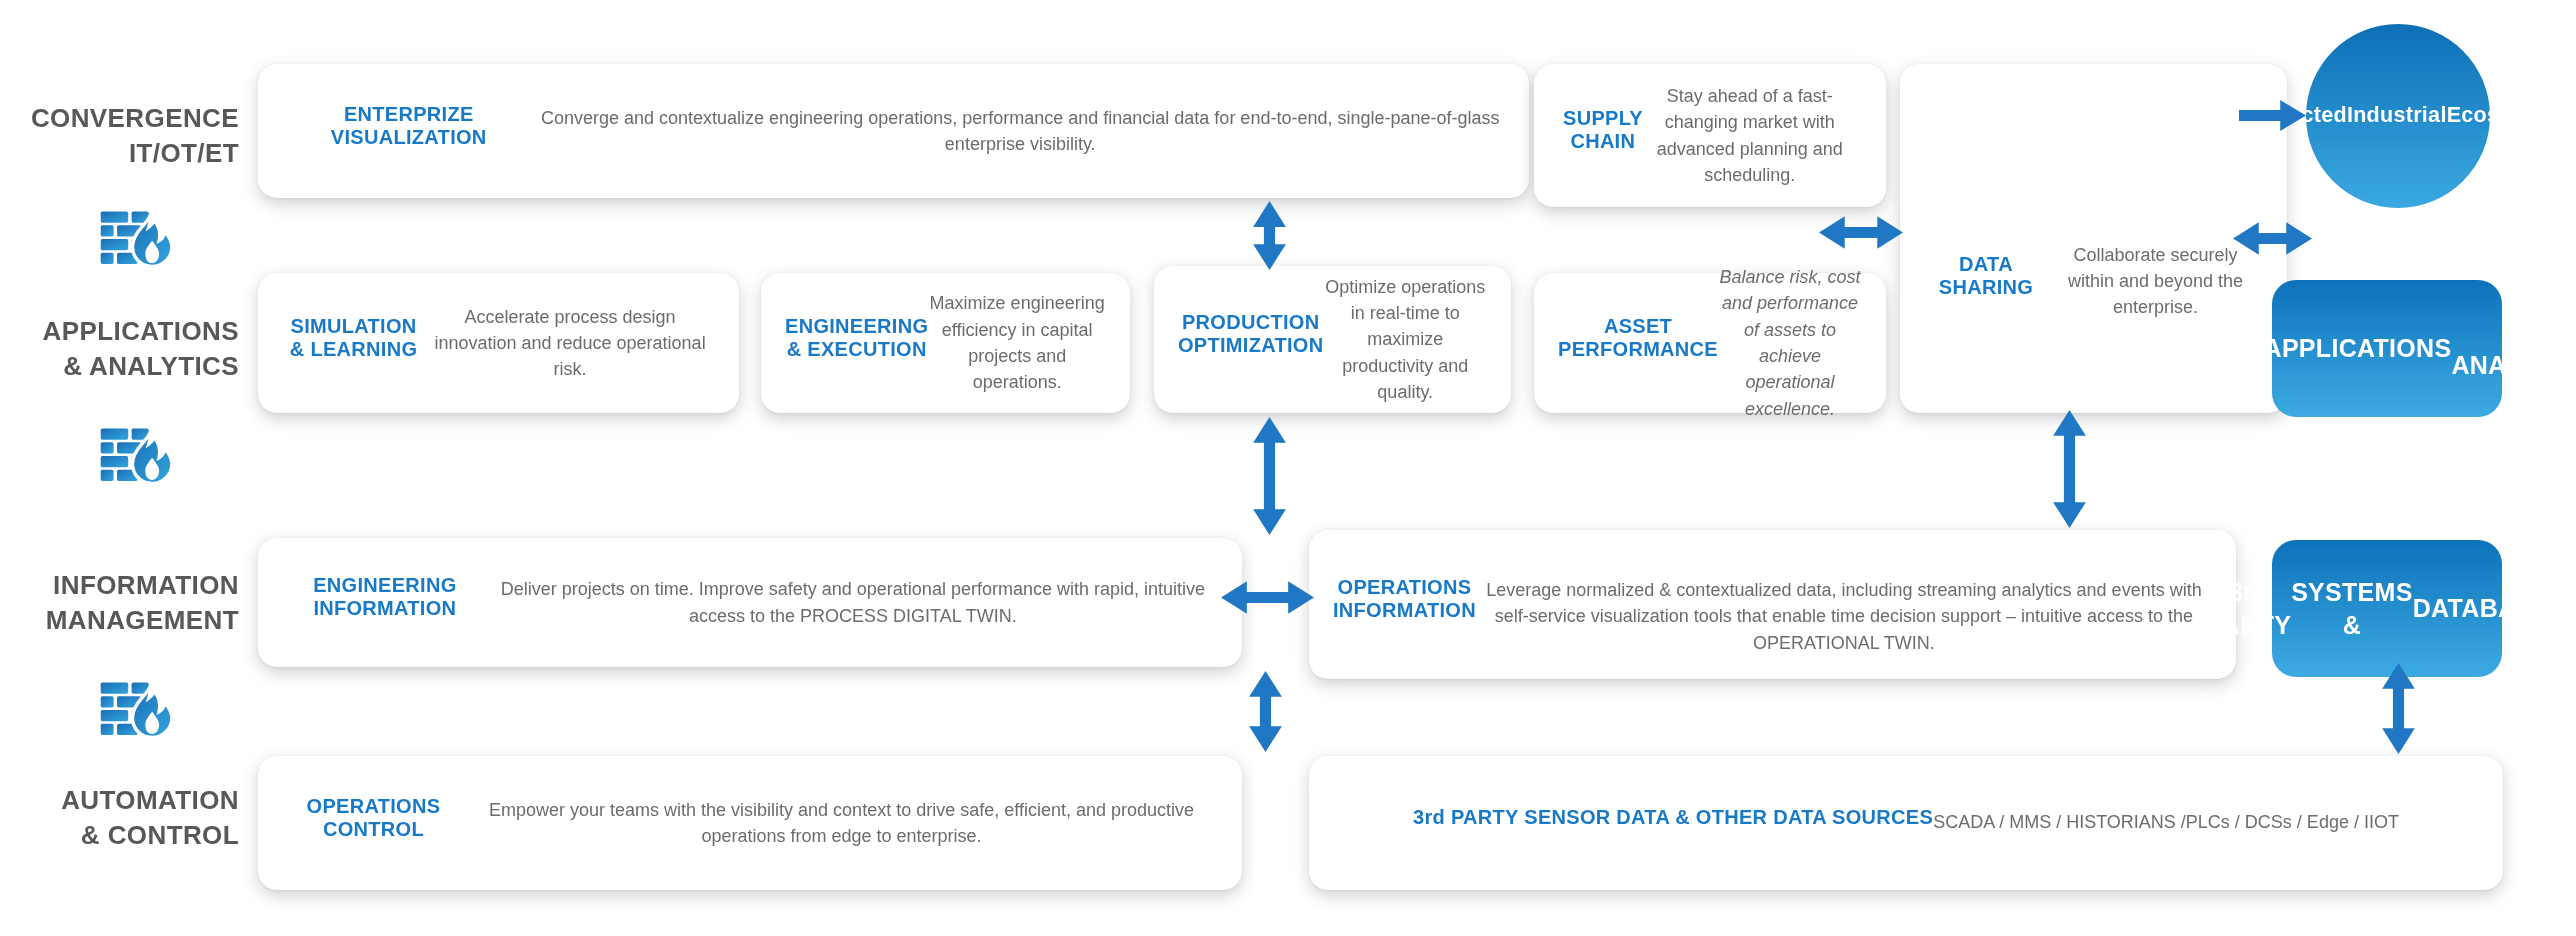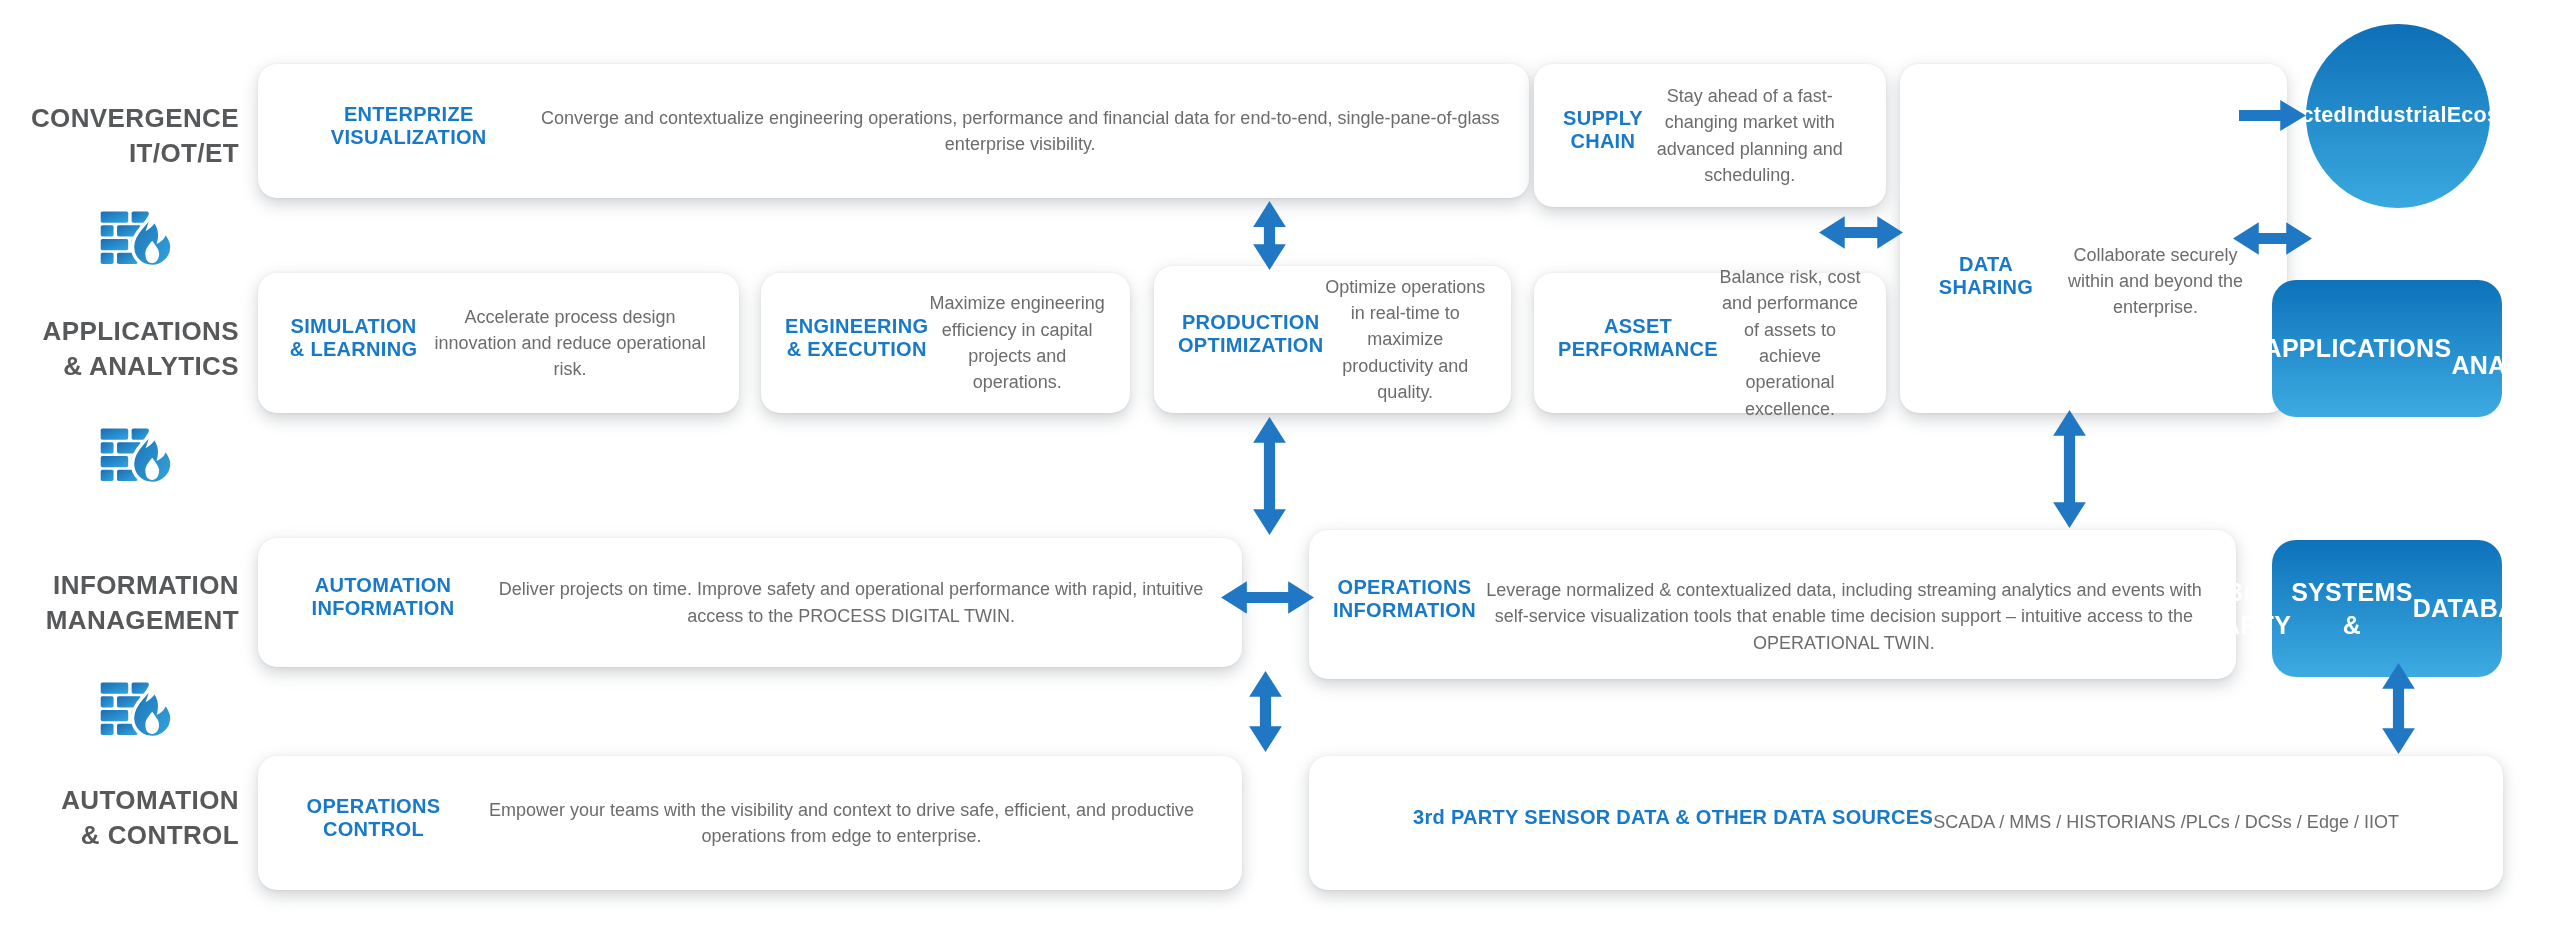--- a/index.html
+++ b/index.html
@@ -144,31 +144,31 @@
     <div class="card-body" style="max-width:301px;">Maximize engineering efficiency in capital projects and operations.</div>
   </div>
 
   <div class="card w-po" style="left:1154px;top:266px;width:357px;height:147px;">
     <div class="card-title">PRODUCTION OPTIMIZATION</div>
     <div class="card-body" style="max-width:326px;">Optimize operations in real-time to maximize productivity and quality.</div>
   </div>
 
   <div class="card" style="left:1534px;top:273px;width:352px;height:140px;">
     <div class="card-title">ASSET PERFORMANCE</div>
-    <div class="card-body" style="max-width:292px;">Balance risk, cost and performance of assets to achieve operational excellence.</div>
+    <div class="card-body" style="max-width:292px;font-style:italic;">Balance risk, cost and performance of assets to achieve operational excellence.</div>
   </div>
 
   <div class="bluebox" style="left:2272px;top:264px;width:230px;height:137px;">
     <div>3rd PARTY</div>
     <div>APPLICATIONS</div>
     <div>&amp; ANALYTICS</div>
   </div>
 
   <div class="card w-ei" style="left:258px;top:538px;width:984px;height:129px;">
-    <div class="card-title">AUTOMATION INFORMATION</div>
+    <div class="card-title">ENGINEERING INFORMATION</div>
     <div class="card-body">Deliver projects on time. Improve safety and operational performance with rapid, intuitive access to the PROCESS DIGITAL TWIN.</div>
   </div>
 
   <div class="card w-oi" style="left:1309px;top:530px;width:927px;height:149px;">
     <div class="card-title">OPERATIONS INFORMATION</div>
     <div class="card-body">Leverage normalized &amp; contextualized data, including streaming analytics and events with self-service visualization tools that enable time decision support – intuitive access to the OPERATIONAL TWIN.</div>
   </div>
 
   <div class="bluebox" style="left:2272px;top:524px;width:230px;height:137px;">
     <div>3rd PARTY</div>

